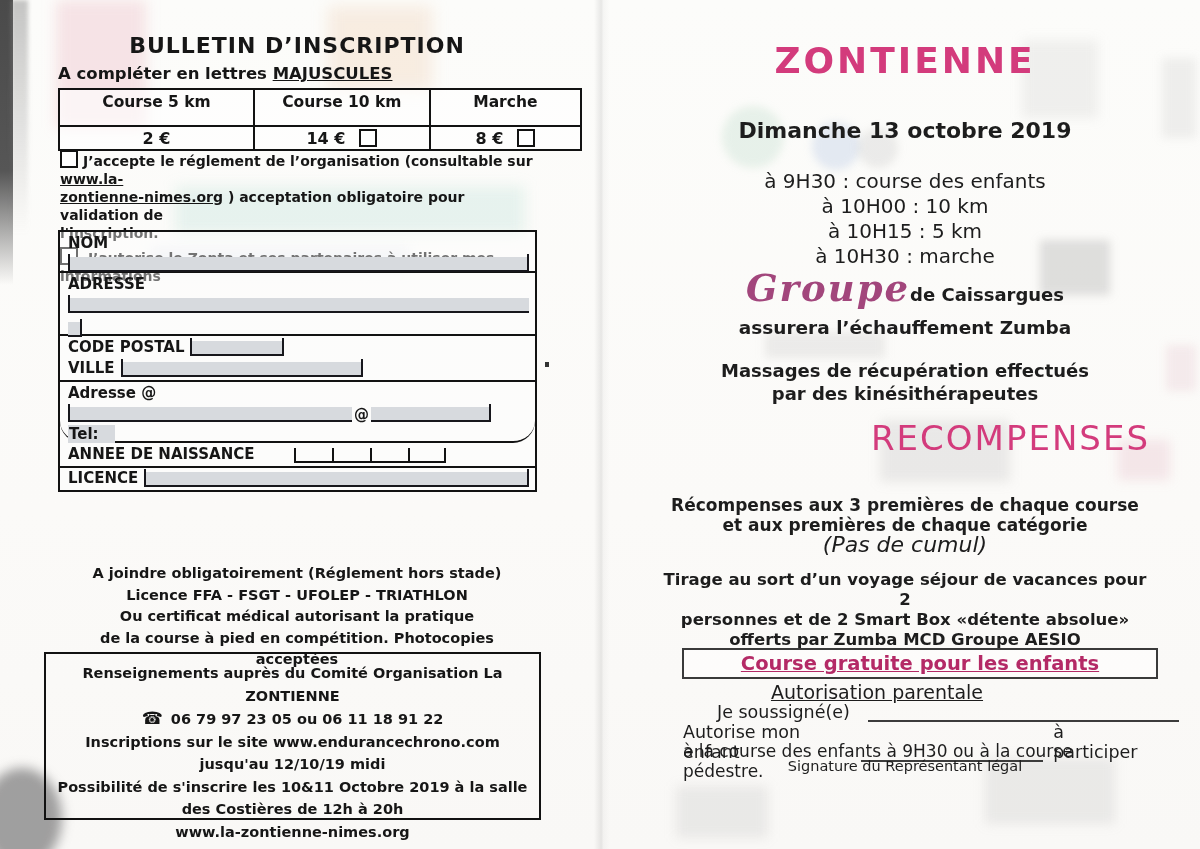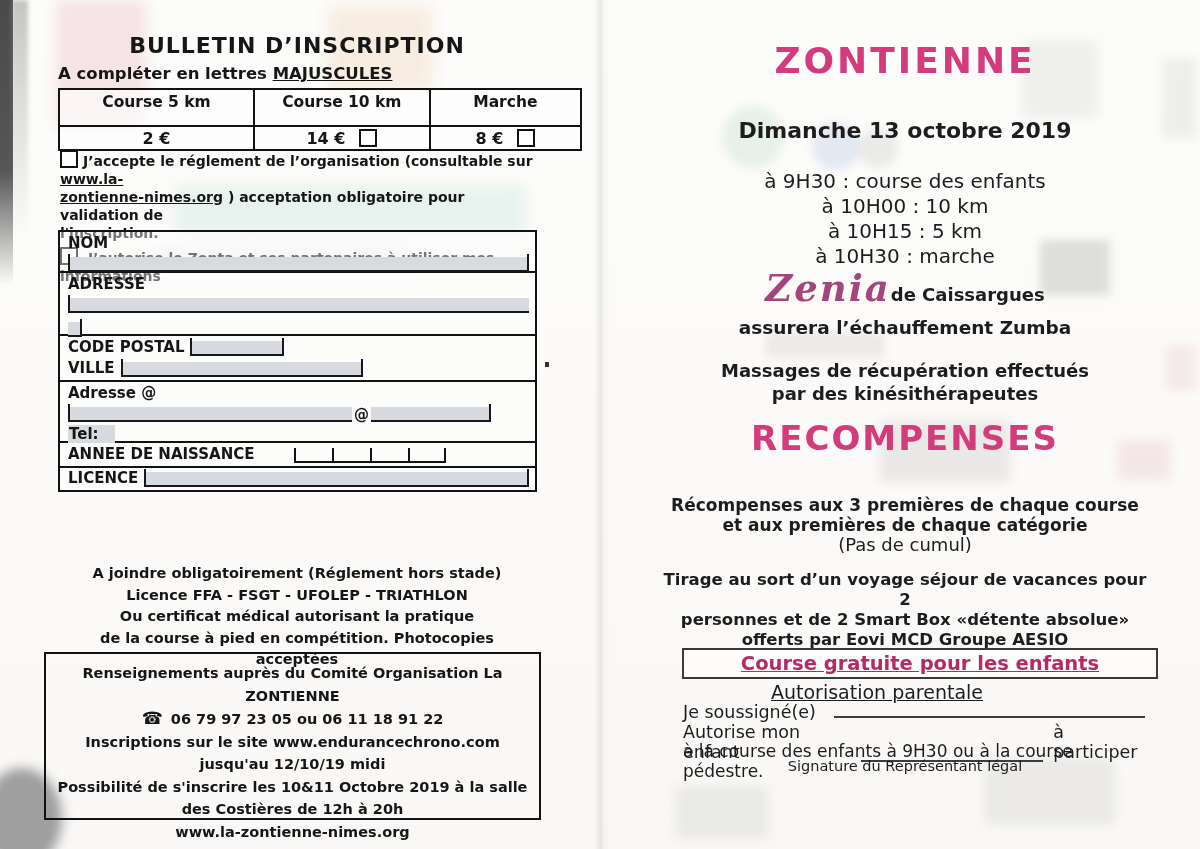--- a/index.html
+++ b/index.html
@@ -53,30 +53,30 @@
   .rp-title{left:660px;top:40px;width:490px;text-align:center;font-size:36px;font-weight:bold;
             color:#d33b7c;letter-spacing:3px;}
   .rp-date{left:660px;top:118px;width:490px;text-align:center;font-size:22px;font-weight:bold;}
   .rp-sched{left:660px;top:169px;width:490px;text-align:center;font-size:20px;line-height:25px;}
   .rp-zenia{left:660px;top:266px;width:490px;text-align:center;}
   .zscript{font-family:"DejaVu Serif","Liberation Serif",serif;font-style:italic;font-weight:bold;
            font-size:37px;color:#a2467c;letter-spacing:2px;}
   .zteam{font-size:18px;font-weight:bold;}
   .rp-zumba{left:660px;top:317px;width:490px;text-align:center;font-size:18.5px;font-weight:bold;}
   .rp-massage{left:660px;top:360px;width:490px;text-align:center;font-size:18px;font-weight:bold;line-height:22.5px;}
-  .rp-rectitle{left:660px;top:418px;width:490px;text-align:center;font-size:34px;font-weight:bold;
+  .rp-rectitle{left:660px;top:418px;width:490px;text-align:right;font-size:34px;font-weight:normal;
                color:#d33b7c;letter-spacing:2px;}
   .rp-rewards{left:660px;top:496px;width:490px;text-align:center;font-size:17px;font-weight:bold;line-height:19.5px;}
-  .rp-nocumul{font-size:18px;font-weight:normal;}
+  .rp-nocumul{font-size:22px;font-weight:normal;font-style:italic;}
   .rp-raffle{left:660px;top:570px;width:490px;text-align:center;font-size:16.5px;font-weight:bold;line-height:20px;}
   .rp-banner{left:682px;top:648px;width:476px;height:31px;border:2px solid #3a3a3a;box-sizing:border-box;
              display:flex;align-items:center;justify-content:center;background:rgba(255,255,255,.5);}
   .rp-banner span{color:#b42a66;font-weight:bold;font-size:19.5px;text-decoration:underline;}
   .rp-auth-title{left:632px;top:681px;width:490px;text-align:center;font-size:19px;text-decoration:underline;}
-  .auth-l1{left:683px;top:702px;width:462px;display:flex;align-items:flex-start;font-size:17.5px;}
+  .auth-l1{left:717px;top:702px;width:462px;display:flex;align-items:flex-end;font-size:17.5px;}
   .auth-l2{left:683px;top:722px;width:462px;display:flex;align-items:flex-end;font-size:17.5px;}
   .auth-l3{left:683px;top:741px;width:467px;font-size:17px;}
   .auth-sig{left:660px;top:758px;width:490px;text-align:center;font-size:14.5px;}
   .blank{display:inline-block;border-bottom:2px solid #3c3c3c;height:16px;box-sizing:border-box;}
   .bl-grow{flex:1;margin-left:18px;}
   .bl-mid{width:200px;margin:0 10px 0 14px;}
 
   
   .fold{left:594px;top:0;width:16px;height:849px;
         background:linear-gradient(90deg,rgba(0,0,0,0) 0%,rgba(125,125,125,.16) 45%,rgba(170,170,170,.08) 60%,rgba(0,0,0,0) 100%);}
@@ -180,21 +180,21 @@
       <div class="inline-row" style="margin-top:3px;">
         <span class="flabel">VILLE</span>
         <span class="fl">
           <span class="tick"></span>
             <span class="bar" style="width:238px;"></span>
             <span class="tick"></span>
         </span>
       </div>
     </div>
 
-    <div class="frow" style="height:61px;">
+    <div class="frow" style="height:61px;border-radius:22px;">
       <div class="flabel">Adresse @</div>
       <div class="fl" style="margin-top:2px;width:428px;">
         <span class="tick"></span>
           <span class="bar" style="width:282px;"></span>
           <span class="at">@</span>
           <span class="bar" style="width:118px;"></span>
           <span class="tick"></span>
       </div>
       <div style="margin-top:2px;">
         <span class="tel-label">Tel:</span>
@@ -246,41 +246,41 @@
   <div class="content rp rp-date">Dimanche 13 octobre 2019</div>
 
   <div class="content rp rp-sched">
     <div>à 9H30 : course des enfants</div>
     <div>à 10H00 : 10 km</div>
     <div>à 10H15 : 5 km</div>
     <div>à 10H30 : marche</div>
   </div>
 
   <div class="content rp rp-zenia">
-    <span class="zscript">Zenia</span><span class="zteam">de Caissargues</span>
+    <span class="zscript">Groupe</span><span class="zteam">de Caissargues</span>
   </div>
   <div class="content rp rp-zumba">assurera l’échauffement Zumba</div>
 
   <div class="content rp rp-massage">
     <div>Massages de récupération effectués</div>
     <div>par des kinésithérapeutes</div>
   </div>
 
   <div class="content rp rp-rectitle">RECOMPENSES</div>
 
   <div class="content rp rp-rewards">
     <div>Récompenses aux 3 premières de chaque course</div>
     <div>et aux premières de chaque catégorie</div>
     <div class="rp-nocumul">(Pas de cumul)</div>
   </div>
 
   <div class="content rp rp-raffle">
     <div>Tirage au sort d’un voyage séjour de vacances pour 2</div>
     <div>personnes et de 2 Smart Box «détente absolue»</div>
-    <div>offerts par Eovi MCD Groupe AESIO</div>
+    <div>offerts par Zumba MCD Groupe AESIO</div>
   </div>
 
   <div class="content rp rp-banner">
     <span>Course gratuite pour les enfants</span>
   </div>
 
   <div class="content rp rp-auth-title">Autorisation parentale</div>
 
   <div class="content rp auth-l1">
     <span>Je soussigné(e)</span>

